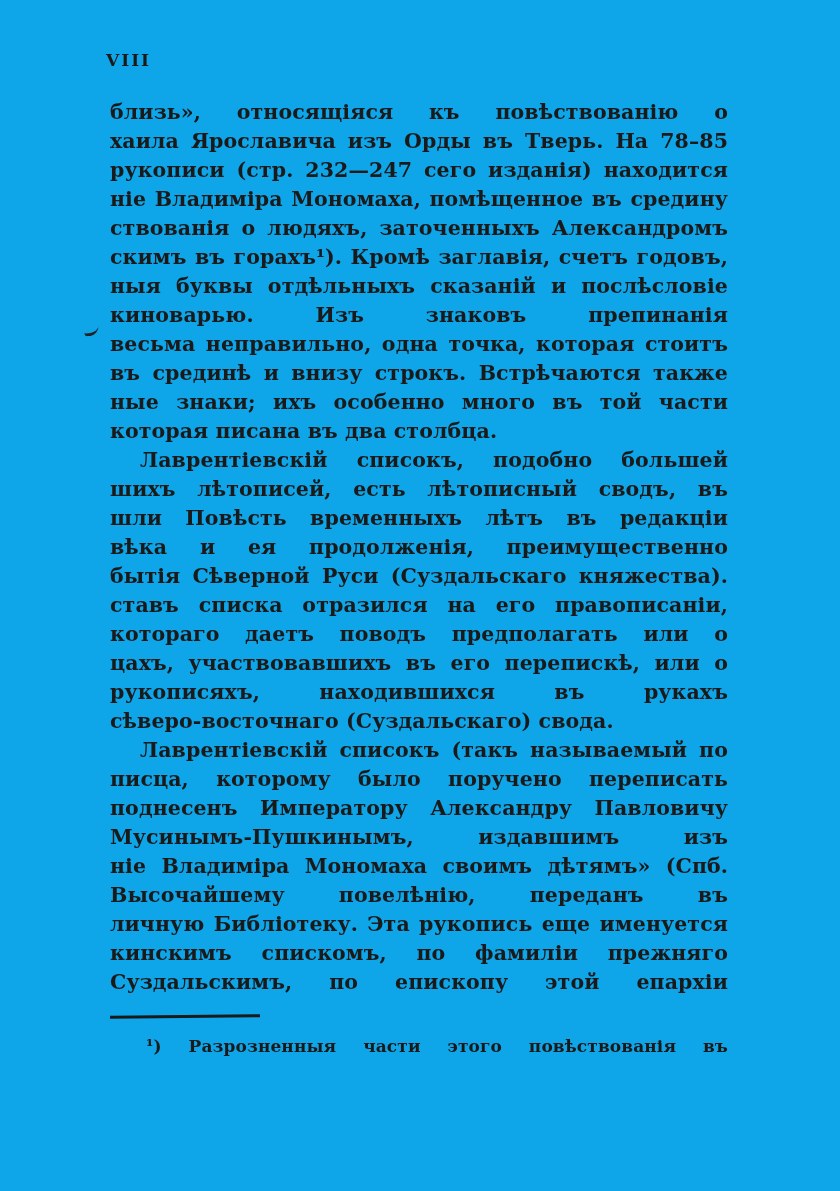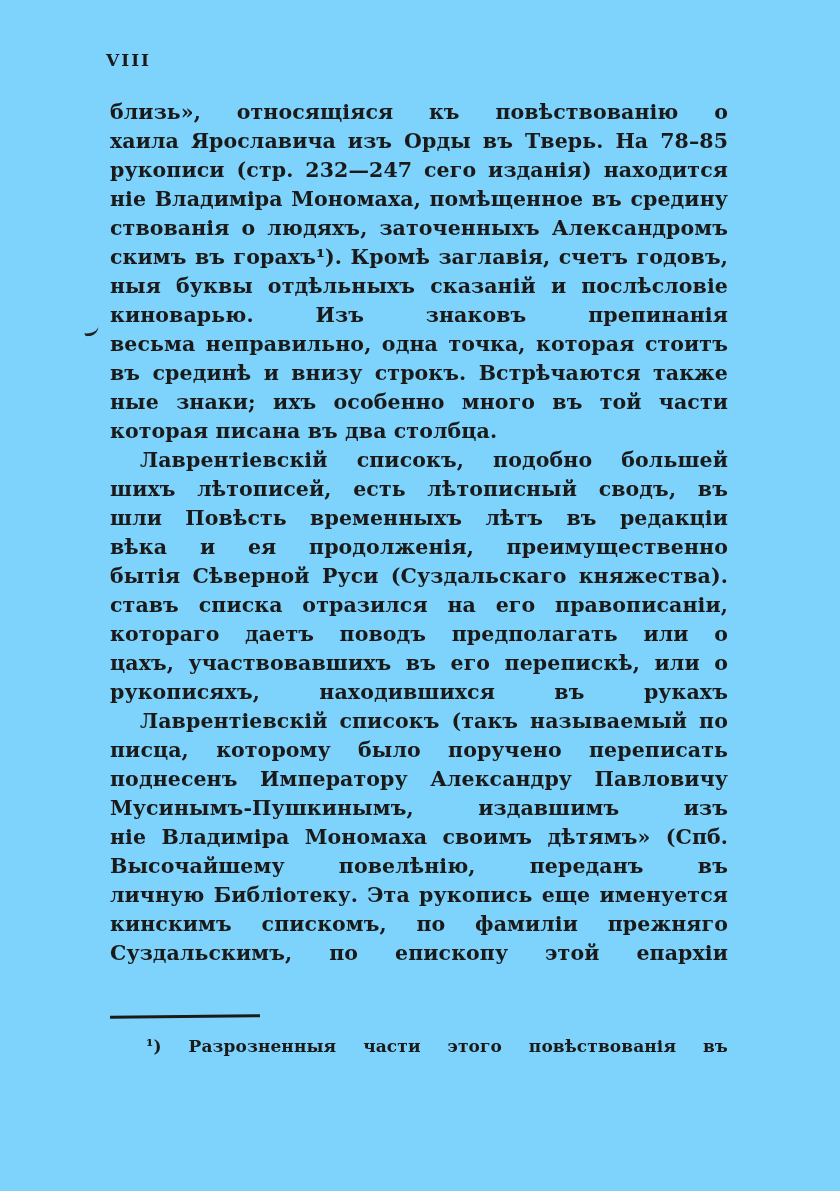--- a/index.html
+++ b/index.html
@@ -83,21 +83,21 @@
     width: 15px;
     height: 7px;
     border-bottom: 3px solid #222222;
     border-radius: 0 0 10px 4px;
     transform: rotate(-6deg);
   }
 </style>
 </head>
 <body>
 
-<div class="page" style="background: #7dd3fc; color: rgb(26, 26, 26);">
+<div class="page" style="background: #0ea5e9; color: rgb(26, 26, 26);">
 
   <div class="running-head">VIII</div>
 
   <span class="margin-mark"></span>
 
   <div class="text-block">
       <div class="para">
         <div class="line justified">близь», относящіяся къ повѣствованію о возвращеніи Ми</div>
         <div class="line justified">хаила Ярославича изъ Орды въ Тверь.  На 78–85 листахъ</div>
         <div class="line justified">рукописи (стр. 232—247 сего изданія) находится Поуче-</div>
@@ -114,20 +114,21 @@
       <div class="para">
         <div class="line justified indent">Лаврентіевскій списокъ, подобно большей части на-</div>
         <div class="line justified">шихъ лѣтописей, есть лѣтописный сводъ, въ который во-</div>
         <div class="line justified">шли Повѣсть временныхъ лѣтъ въ редакціи начала XII-го</div>
         <div class="line justified">вѣка и ея продолженія, преимущественно излагающія со-</div>
         <div class="line justified">бытія Сѣверной Руси (Суздальскаго княжества). Такой со-</div>
         <div class="line justified">ставъ списка отразился на его правописаніи, разнообразіе</div>
         <div class="line justified">котораго даетъ поводъ предполагать или о многихъ пис-</div>
         <div class="line justified">цахъ, участвовавшихъ въ его перепискѣ, или о многихъ</div>
         <div class="line justified">рукописяхъ, находившихся въ рукахъ составителя этого</div>
+        <div class="line justified flush">сѣверо-восточнаго (Суздальскаго) свода.</div>
       </div>
       <div class="para">
         <div class="line justified indent">Лаврентіевскій списокъ (такъ называемый по имени</div>
         <div class="line justified">писца, которому было поручено переписать рукопись) былъ</div>
         <div class="line justified">поднесенъ Императору Александру Павловичу графомъ</div>
         <div class="line justified">Мусинымъ-Пушкинымъ, издавшимъ изъ рукописи «Поуче-</div>
         <div class="line justified">ніе Владиміра Мономаха своимъ дѣтямъ» (Спб. 1793), и, по</div>
         <div class="line justified">Высочайшему повелѣнію, переданъ въ Императорскую Пуб-</div>
         <div class="line justified">личную Библіотеку. Эта рукопись еще именуется Пуш-</div>
         <div class="line justified">кинскимъ спискомъ, по фамиліи прежняго владѣльца, и</div>

